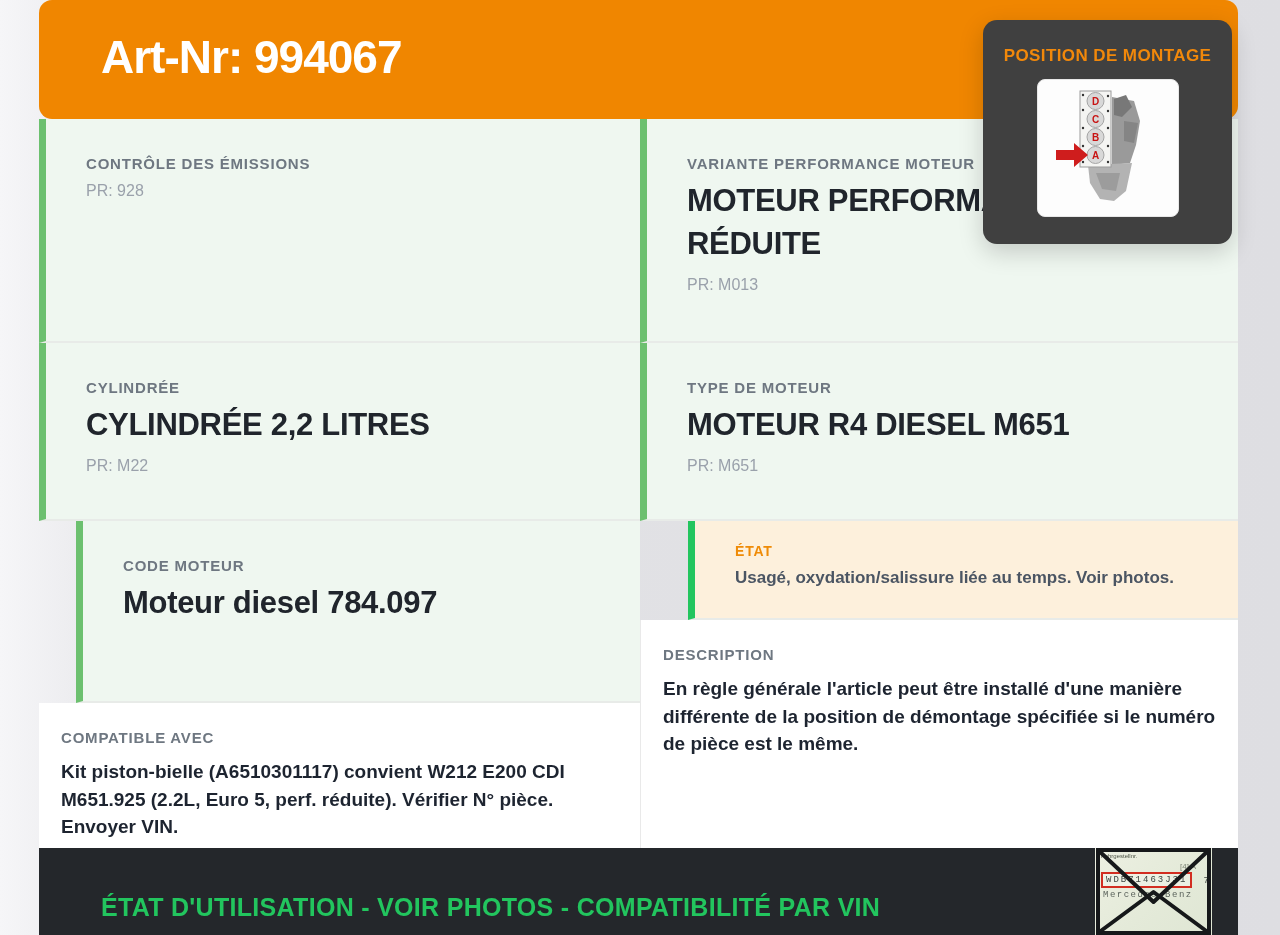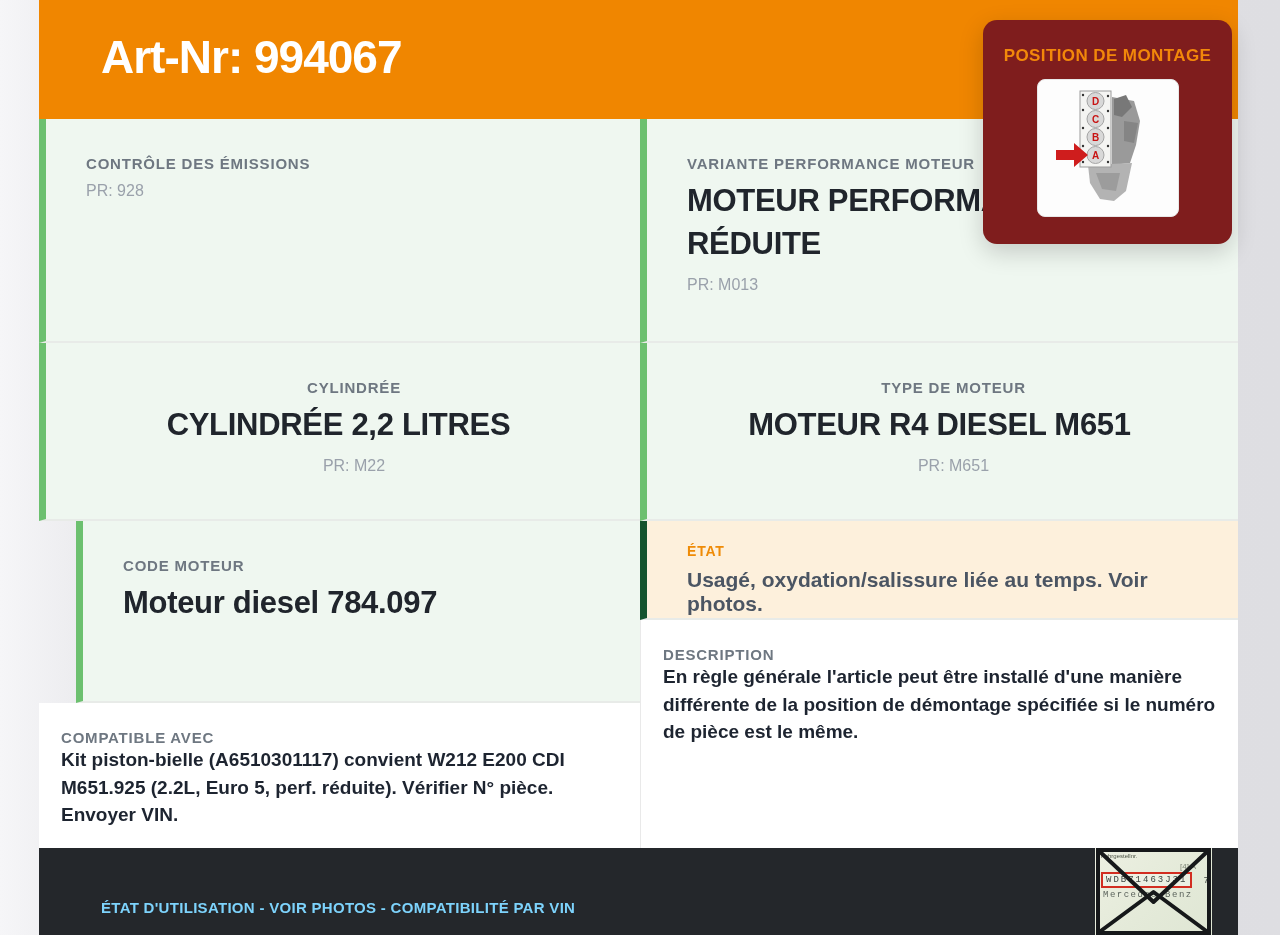--- a/index.html
+++ b/index.html
@@ -9,72 +9,72 @@
     font-family: "Liberation Sans", sans-serif;
     background: linear-gradient(90deg, #f6f6f8 0px, #ececef 80px, #e3e3e6 300px, #dedee2 1280px);
   }
   .content {
     position: absolute; left: 39px; top: 0;
     width: 1199px; height: 935px;
   }
   
   .header {
     height: 119px; background: #f08600;
-    display: flex; align-items: center;
+    display: flex; align-items: center; border-radius: 13px;
   }
   .header .art-nr {
     margin: 0 0 6px 62px;
     font-size: 46px; font-weight: bold; color: #ffffff;
     letter-spacing: -1px;
   }
   
   .grid { display: flex; width: 1199px; }
   .col { display: flex; flex-direction: column; }
   .col.left  { width: 601px; }
   .col.right { width: 598px; }
   .card {
     box-sizing: border-box;
     border-bottom: 2px solid #e8ebe8;
   }
   .card.mint  { background: #eff7f0; border-left: 7px solid #6cc06f; padding: 36px 18px 0 40px; }
-  .card.cream { background: #fdf0dc; border-left: 7px solid #14532d; padding: 22px 12px 0 40px; }
+  .card.cream { background: #fdf0dc; border-left: 7px solid #22c55e; padding: 22px 12px 0 40px; margin-left: 48px; }
   .card.white { background: #ffffff; padding: 26px 18px 8px 22px; }
   .card.vline { border-left: 1px solid #e9e9e9; }
   .h224 { height: 224px; }
-  .h178 { height: 178px; text-align: center; }
+  .h178 { height: 178px; }
   .h182 { height: 182px; margin-left: 37px; }
   .h145 { height: 145px; border-bottom: none; }
   .h99  { height: 99px; }
   .h228 { height: 228px; border-bottom: none; }
   .label {
     font-size: 15px; font-weight: bold; color: #6e7781;
     letter-spacing: 0.8px;
   }
   .label.orange { color: #ef8b07; font-size: 14px; }
   .title {
     margin: 8px 0 0 0;
     font-size: 31px; font-weight: bold; color: #20252c;
     letter-spacing: -0.3px; line-height: 1.38;
     max-width: 505px;
   }
   .pr { margin-top: 10px; font-size: 16px; color: #9aa1ab; }
   .body-text {
-    margin-top: 0;
+    margin-top: 12px;
     font-size: 19px; font-weight: bold; color: #1d2430;
     line-height: 1.45; max-width: 558px;
   }
   .etat-text {
     margin-top: 9px;
-    font-size: 21px; font-weight: bold; color: #4b5563;
+    font-size: 17px; font-weight: bold; color: #4b5563;
   }
   
   .position-card {
     position: absolute; left: 944px; top: 20px;
     width: 249px; height: 224px;
-    background: #7f1d1d; border-radius: 14px;
+    background: #404040; border-radius: 14px;
     box-shadow: 0 8px 24px rgba(0,0,0,0.18);
     z-index: 5; text-align: center;
   }
   .position-card .pc-title {
     margin-top: 26px;
     font-size: 17px; font-weight: bold; color: #f2880a;
     letter-spacing: 0.4px;
   }
   .pc-image-box {
     margin: 13px auto 0 auto;
@@ -84,21 +84,21 @@
     display: flex; align-items: center; justify-content: center;
   }
   
   .footer {
     position: relative;
     height: 87px; background: #24272b;
     display: flex; align-items: center;
   }
   .footer .footer-text {
     margin-left: 62px;
-    font-size: 15px; font-weight: bold; color: #7dd3fc;
+    font-size: 25px; font-weight: bold; color: #22c55e;
     letter-spacing: 0.3px;
     margin-top: 32px;
   }
   .vin-doc {
     position: absolute; right: 26px; top: 0;
     width: 117px; height: 87px;
     background: linear-gradient(135deg, #edf0e2 0%, #e4ead9 55%, #dfe6d4 100%);
     overflow: hidden;
   }
   .vin-doc-label { position:absolute; left:6px; top:5px;  font-size:6px;  color:#4a5244; }

